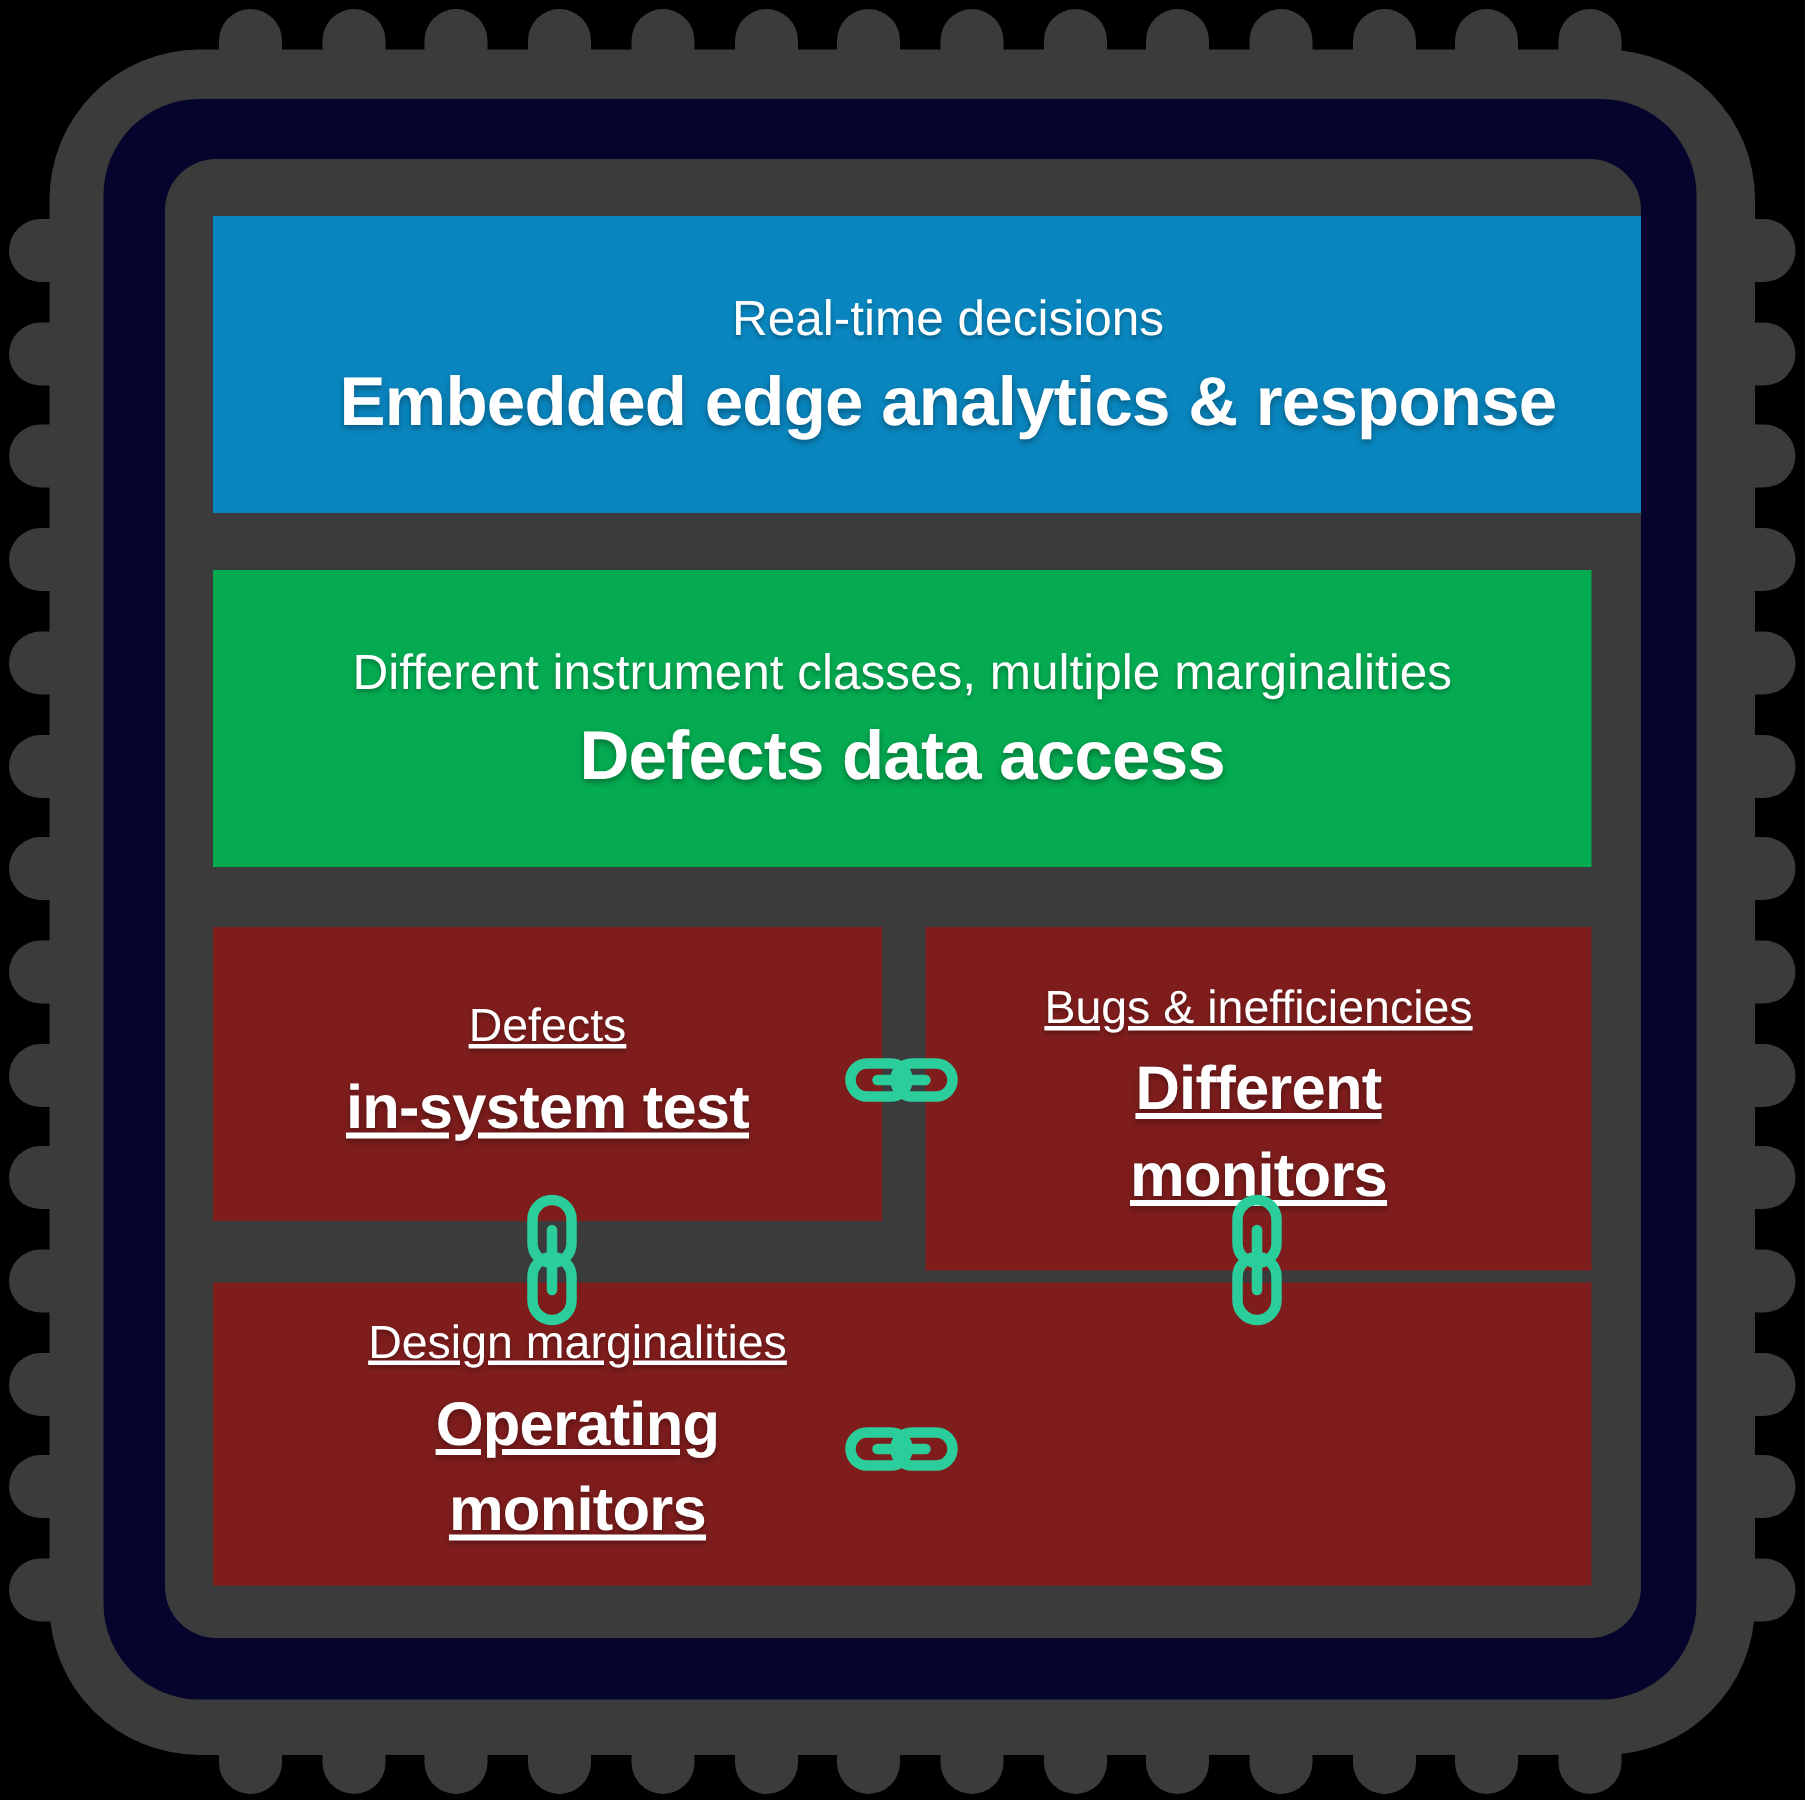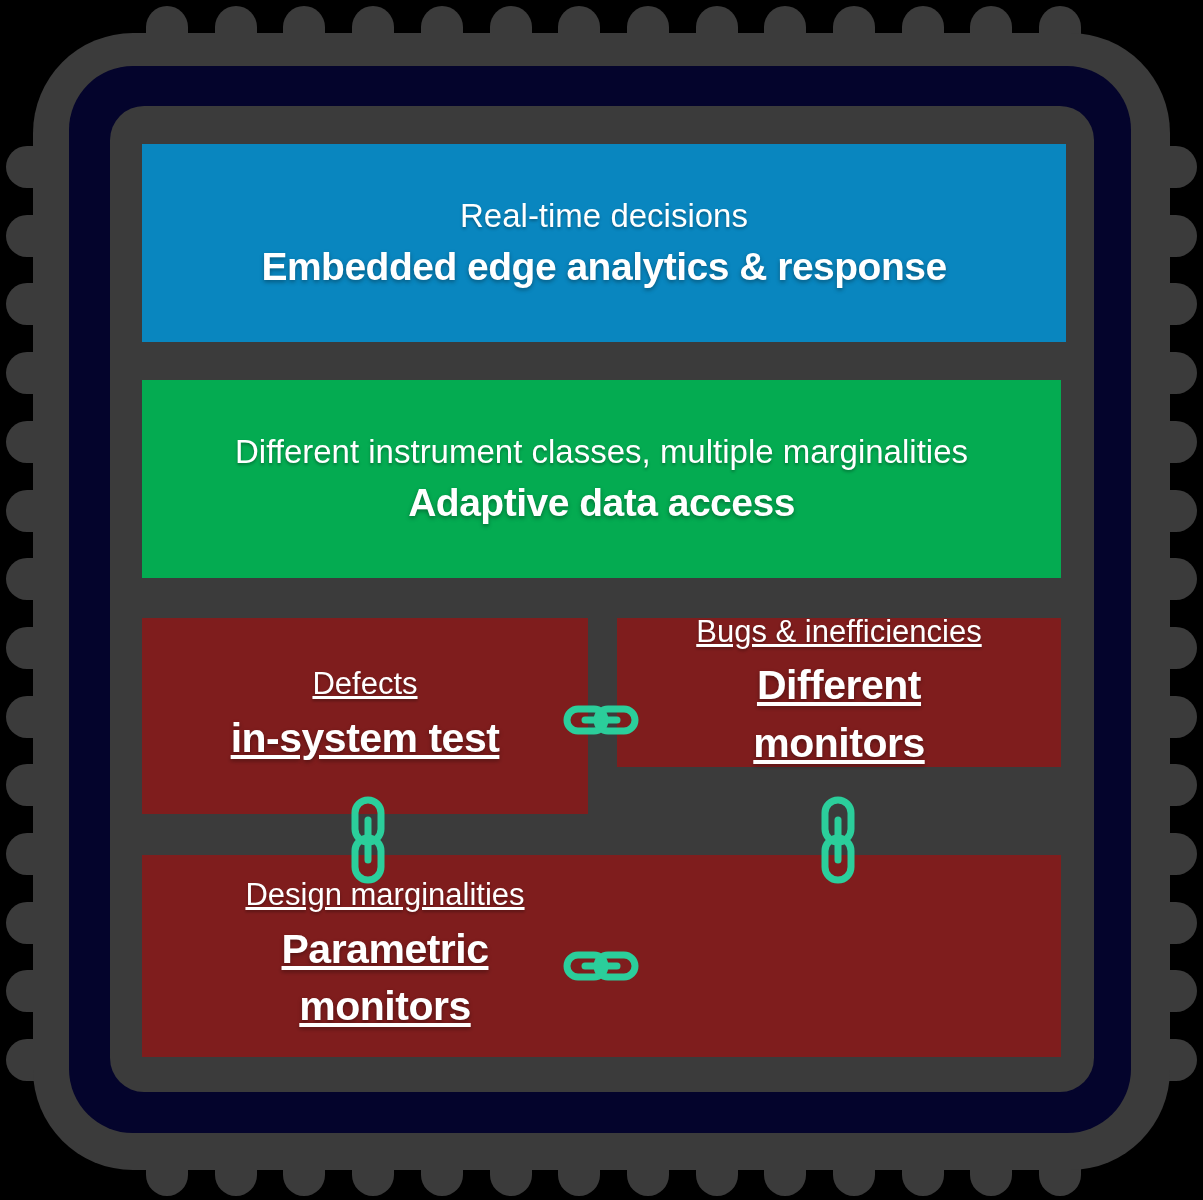--- a/index.html
+++ b/index.html
@@ -57,42 +57,42 @@
     flex-direction: column;
     align-items: center;
     justify-content: center;
     text-align: center;
     color: #FFFFFF;
     z-index: 5;
   }
   .box-blue  { background: #0986BF; }
   .box-green { background: #04AB51; }
   .box-teal  { background: #7f1d1d; text-decoration: underline; }
-  #box-edge       { left: 142px; top: 144px; width: 924px; height: 198px; }
+  #box-edge       { left: 142px; top: 144px; width: 924px; height: 198px; padding-left: 28px; }
   #box-adaptive   { left: 142px; top: 380px; width: 919px; height: 198px; }
   #box-manuf      { left: 142px; top: 618px; width: 446px; height: 196px; }
-  #box-functional { left: 617px; top: 618px; width: 444px; height: 149px; }
+  #box-functional { left: 617px; top: 618px; width: 444px; height: 229px; }
   #box-structural { left: 142px; top: 855px; width: 486px; height: 202px; }
   #box-parametric { left: 617px; top: 855px; width: 444px; height: 202px; }
   .eyebrow {
     font-size: 33px;
     font-weight: 400;
     line-height: 1.25;
     margin-bottom: 8px;
     text-shadow: 0 2px 3px rgba(0,0,0,0.30);
   }
   .eyebrow-sm {
     font-size: 31px;
     font-weight: 400;
     line-height: 1.25;
     margin-bottom: 6px;
     text-shadow: 0 2px 3px rgba(0,0,0,0.30);
   }
   .title-lg {
-    font-size: 39px;
+    font-size: 46px;
     font-weight: 700;
     line-height: 1.2;
     letter-spacing: -0.5px;
     text-shadow: 0 2px 4px rgba(0,0,0,0.35);
   }
   .title-md {
     font-size: 41px;
     font-weight: 700;
     line-height: 1.4;
     letter-spacing: -0.5px;
@@ -125,42 +125,42 @@
   <div class="chip-ring"></div>
   <div class="chip-die"></div>
 
   <div class="box box-blue" id="box-edge">
     <div class="eyebrow">Real-time decisions</div>
     <div class="title-lg">Embedded edge analytics &amp; response</div>
   </div>
 
   <div class="box box-green" id="box-adaptive">
     <div class="eyebrow">Different instrument classes, multiple marginalities</div>
-    <div class="title-lg">Adaptive data access</div>
+    <div class="title-lg">Defects data access</div>
   </div>
 
   <div class="box box-teal" id="box-manuf">
     <div class="eyebrow-sm">Defects</div>
     <div class="title-md">
       <div>in-system test</div>
     </div>
   </div>
 
   <div class="box box-teal" id="box-functional">
     <div class="eyebrow-sm">Bugs &amp; inefficiencies</div>
     <div class="title-md">
       <div>Different</div>
       <div>monitors</div>
     </div>
   </div>
 
   <div class="box box-teal" id="box-structural">
     <div class="eyebrow-sm">Design marginalities</div>
     <div class="title-md">
-      <div>Parametric</div>
+      <div>Operating</div>
       <div>monitors</div>
     </div>
   </div>
 
   <div class="box box-teal" id="box-parametric">
   </div>
 
   <div class="chain" id="chain-h1">
     <svg width="76" height="32" viewBox="0 0 76 32">
       <line x1="22" y1="16" x2="54" y2="16"></line>

